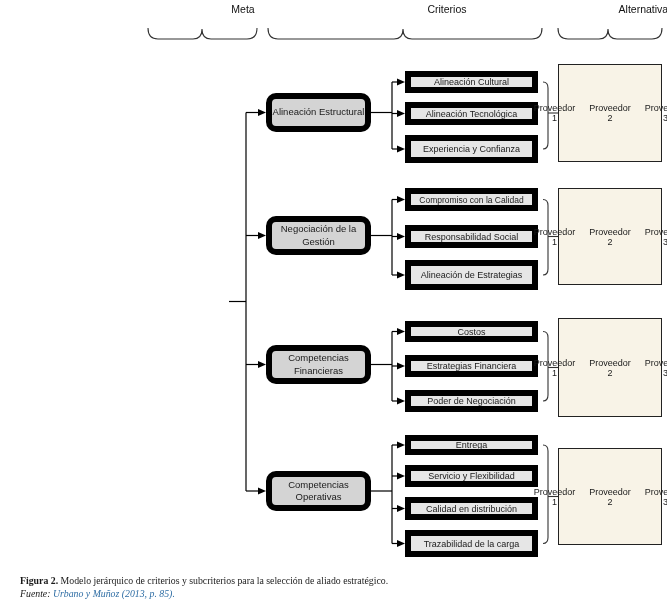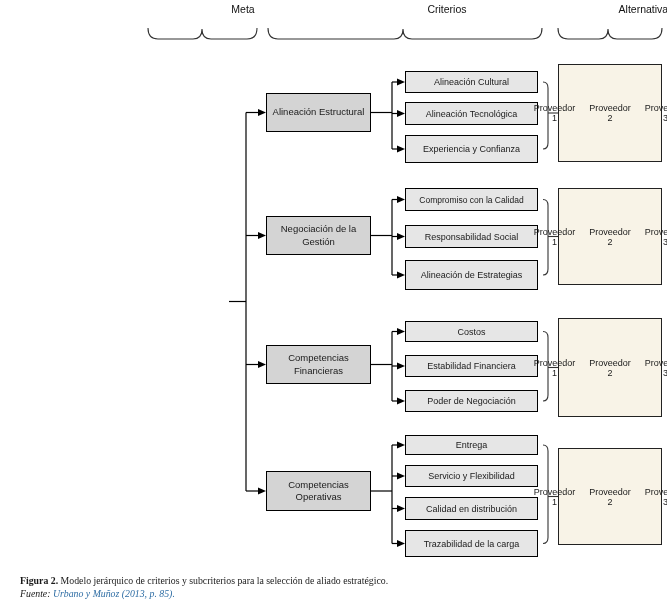--- a/index.html
+++ b/index.html
@@ -4,24 +4,24 @@
 <style>
   html,body{margin:0;padding:0;background:#fff;}
   #figure{position:relative;width:667px;height:607px;background:#fff;
           font-family:"Liberation Sans","DejaVu Sans",sans-serif;color:#1a1a1a;overflow:hidden;}
   svg.connectors{position:absolute;left:0;top:0;width:667px;height:607px;pointer-events:none;}
 
   .col-header{position:absolute;top:3px;transform:translateX(-50%);
               font-size:10.5px;color:#111;white-space:nowrap;margin-left:44px;}
 
   .node{position:absolute;display:flex;align-items:center;justify-content:center;
-        text-align:center;box-sizing:border-box;border:1px solid #000000;}
+        text-align:center;box-sizing:border-box;border:6px solid #000000;}
   .goal-box{left:140px;top:225px;width:89px;height:153px;background:#b2b2b2;}
   .goal-box .inner{width:82px;font-size:8.5px;line-height:1.45;}
-  .crit-box{left:266px;width:105px;background:#d4d4d4;font-size:9.5px;line-height:1.3;}
+  .crit-box{left:266px;width:105px;background:#d4d4d4;font-size:9.5px;line-height:1.3;border-radius:10px;}
   .crit-box .inner{width:92px;}
   .sub-box{left:405px;width:133px;background:#e6e6e6;font-size:9px;white-space:nowrap;}
   .sub-box.small{font-size:8.5px;}
   .alt-box{left:558px;width:104px;background:#f8f3e7;border:1px solid #222;
            flex-direction:row;gap:14px;font-size:9px;}
   .alt-box span{display:block;}
 
   .caption{position:absolute;left:8px;top:574px;width:640px;
            font-family:"Liberation Serif","DejaVu Serif",serif;font-size:9.8px;line-height:1.35;margin-left:12px;}
   .caption .fig-label{font-weight:bold;}
@@ -130,21 +130,21 @@
 
   <div class="node sub-box" style="top:71px;height:22px">Alineación Cultural</div>
   <div class="node sub-box" style="top:102px;height:23px">Alineación Tecnológica</div>
   <div class="node sub-box" style="top:135px;height:28px">Experiencia y Confianza</div>
 
   <div class="node sub-box small" style="top:188px;height:23px">Compromiso con la Calidad</div>
   <div class="node sub-box" style="top:225px;height:23px">Responsabilidad Social</div>
   <div class="node sub-box" style="top:260px;height:30px">Alineación de Estrategias</div>
 
   <div class="node sub-box" style="top:321px;height:21px">Costos</div>
-  <div class="node sub-box" style="top:355px;height:22px">Estabilidad Financiera</div>
+  <div class="node sub-box" style="top:355px;height:22px">Estrategias Financiera</div>
   <div class="node sub-box" style="top:390px;height:22px">Poder de Negociación</div>
 
   <div class="node sub-box" style="top:435px;height:20px">Entrega</div>
   <div class="node sub-box" style="top:465px;height:22px">Servicio y Flexibilidad</div>
   <div class="node sub-box" style="top:497px;height:23px">Calidad en distribución</div>
   <div class="node sub-box" style="top:530px;height:27px">Trazabilidad de la carga</div>
 
   <div class="node alt-box" style="top:64px;height:98px">
     <span>Proveedor 1</span>
     <span>Proveedor 2</span>

